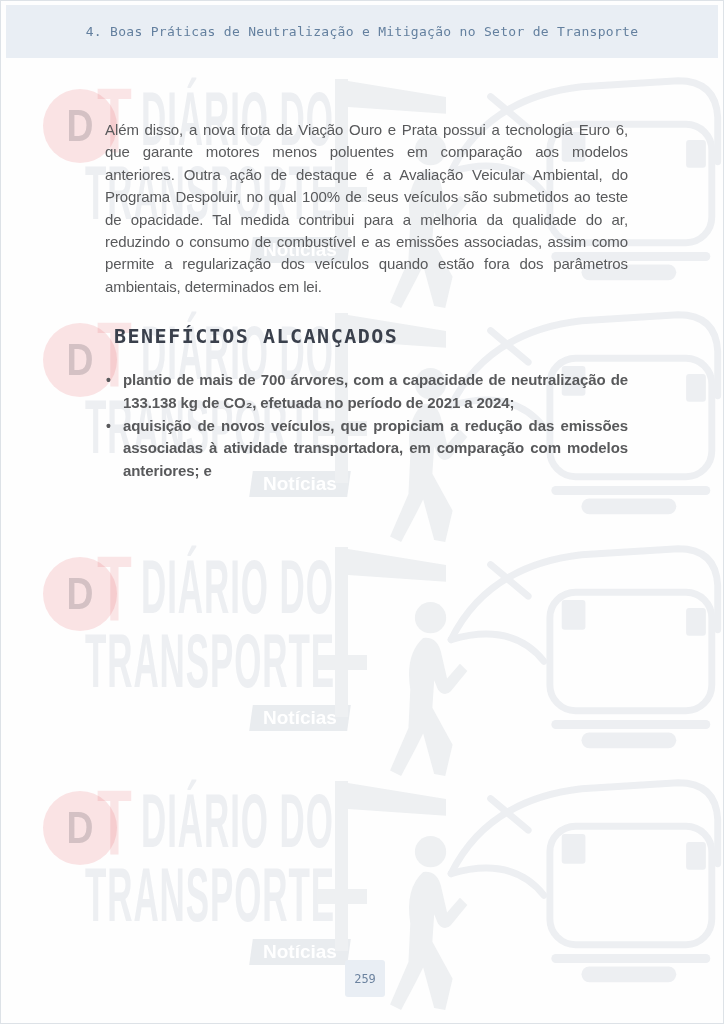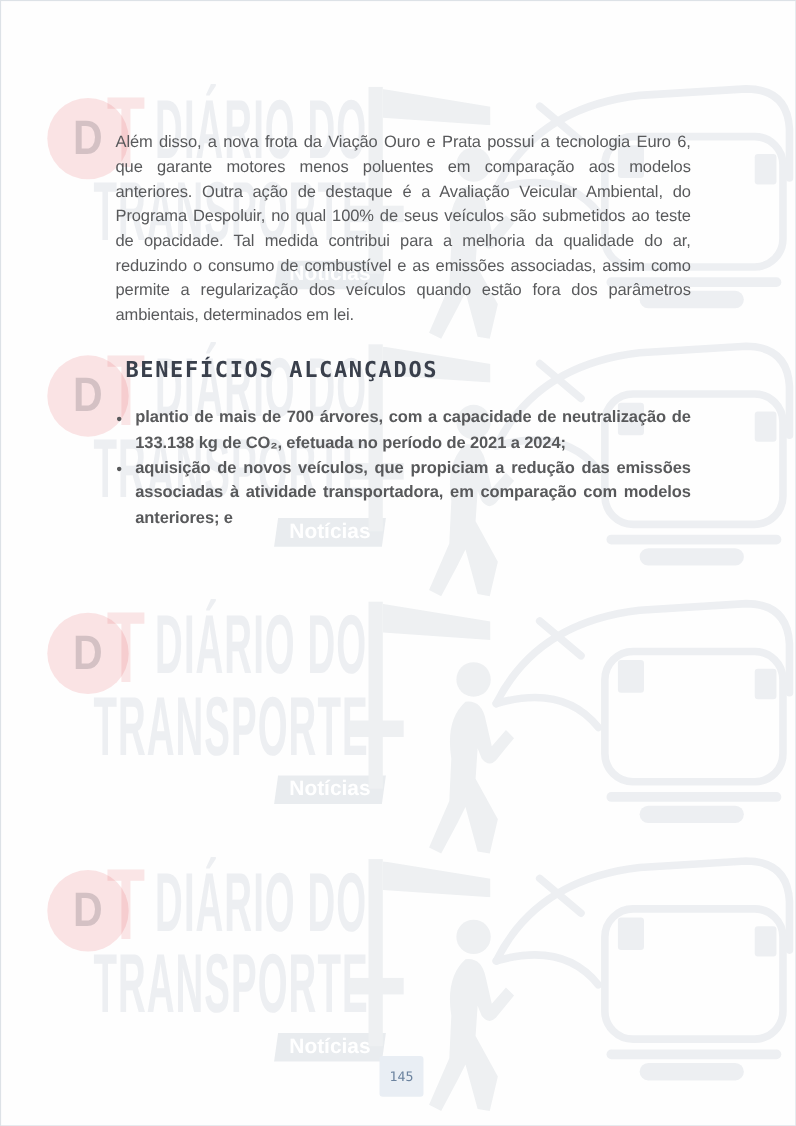--- a/index.html
+++ b/index.html
@@ -234,25 +234,28 @@
           <path d="M124 196 L276 196" stroke-width="9"></path>
           <rect x="150" y="204" width="96" height="16" rx="8" fill="#edeff2" stroke="none"></rect>
         </g>
         <g fill="#edeff2">
           <rect x="130" y="70" width="24" height="30" rx="3"></rect>
           <rect x="256" y="78" width="20" height="28" rx="3"></rect>
         </g>
       </svg>
   </div>
 
+  <div class="header-band">
+    <span>4. Boas Práticas de Neutralização e Mitigação no Setor de Transporte</span>
+  </div>
 
   <div class="content">
     <p class="body-par">Além disso, a nova frota da Viação Ouro e Prata possui a tecnologia Euro 6, que garante motores menos poluentes em comparação aos modelos anteriores. Outra ação de destaque é a Avaliação Veicular Ambiental, do Programa Despoluir, no qual 100% de seus veículos são submetidos ao teste de opacidade. Tal medida contribui para a melhoria da qualidade do ar, reduzindo o consumo de combustível e as emissões associadas, assim como permite a regularização dos veículos quando estão fora dos parâmetros ambientais, determinados em lei.</p>
     <h2>BENEFÍCIOS ALCANÇADOS</h2>
     <ul>
       <li>plantio de mais de 700 árvores, com a capacidade de neutralização de 133.138 kg de CO₂, efetuada no período de 2021 a 2024;</li>
       <li>aquisição de novos veículos, que propiciam a redução das emissões associadas à atividade transportadora, em comparação com modelos anteriores; e</li>
     </ul>
   </div>
 
-  <div class="page-number">145</div>
+  <div class="page-number">259</div>
 
 </div>
 
 </body></html>

